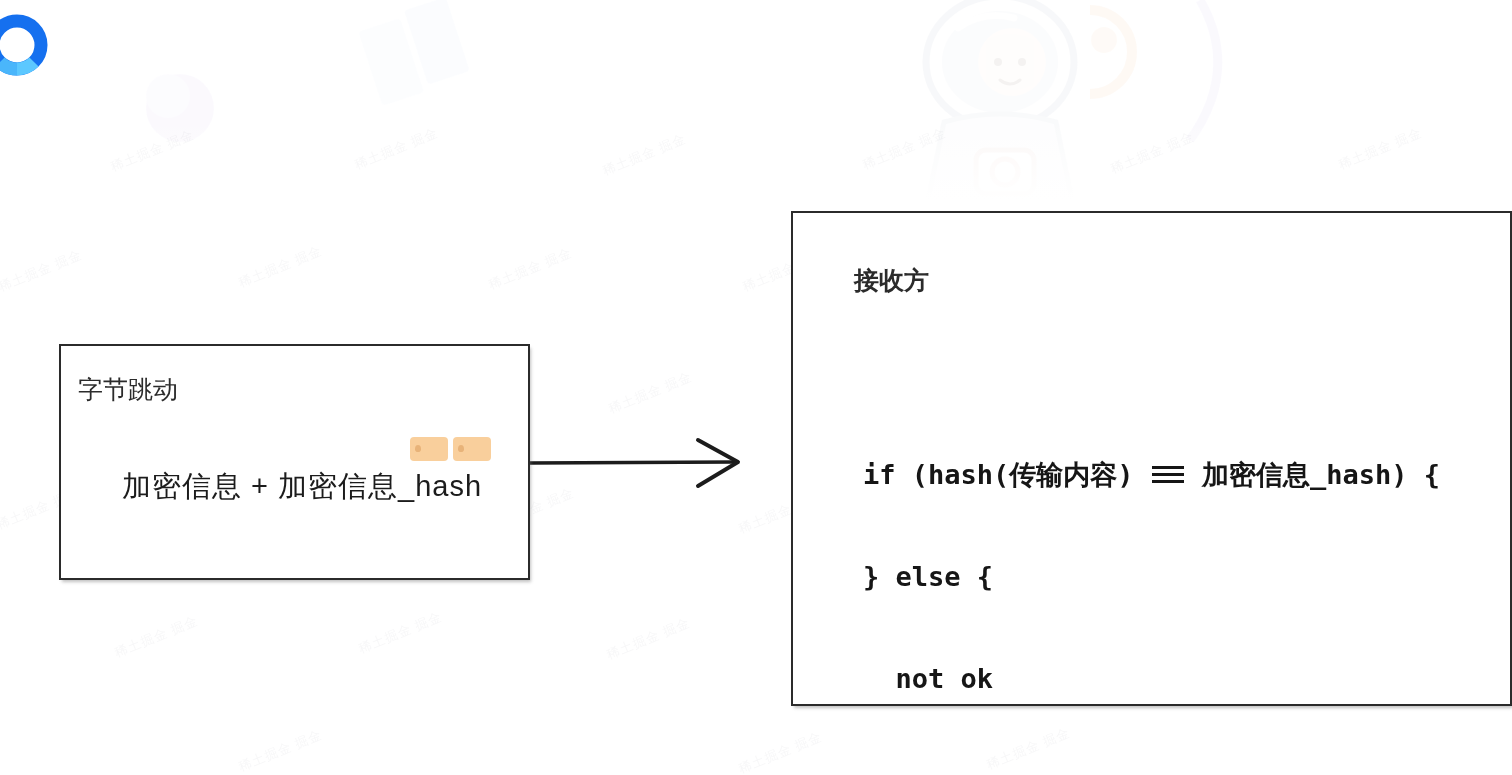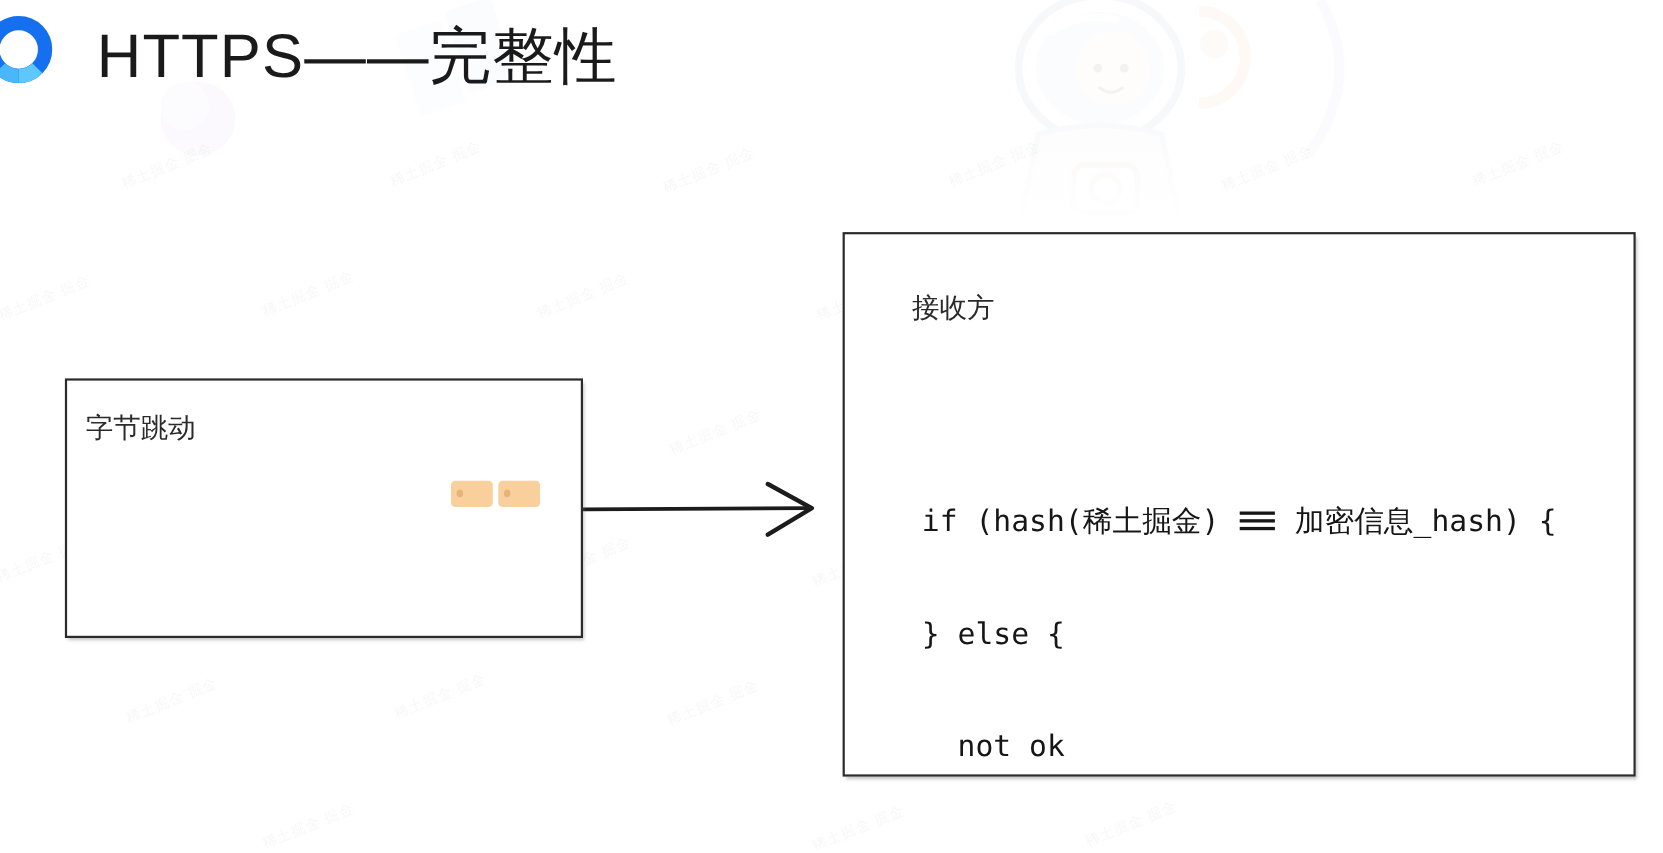--- a/index.html
+++ b/index.html
@@ -78,21 +78,21 @@
 
   
   .box {
     position: absolute;
     background: #ffffff;
     border: 2px solid #2b2b2b;
     box-shadow: 2px 3px 3px -1px rgba(120,120,120,0.45);
     z-index: 4;
   }
   #box-left  { left: 59px;  top: 344px; width: 467px; height: 232px; }
-  #box-right { left: 766px; top: 211px; width: 717px; height: 491px; }
+  #box-right { left: 791px; top: 211px; width: 717px; height: 491px; font-weight: bold; }
 
   .box-label {
     position: absolute;
     font-size: 25px;
     line-height: 34px;
     color: #2b2b2b;
     white-space: nowrap;
     font-family: "Liberation Sans", "DejaVu Sans", sans-serif;
   }
   #label-left  { left: 17px; top: 26px; }
@@ -279,42 +279,42 @@
 
   <div class="juejin-logo">
     <svg width="62" height="62" viewBox="0 0 62 62" xmlns="http://www.w3.org/2000/svg">
       <circle cx="31" cy="31" r="24" fill="none" stroke="#1570ef" stroke-width="13"></circle>
       <path d="M31 55 a24 24 0 0 0 17-7" stroke="#5cc8ff" stroke-width="13" fill="none" stroke-linecap="butt"></path>
       <path d="M14 48 a24 24 0 0 0 17 7" stroke="#4ab6fb" stroke-width="13" fill="none" stroke-linecap="butt"></path>
       <circle cx="31" cy="31" r="15" fill="#ffffff"></circle>
     </svg>
   </div>
 
-  <div class="slide-title">HTTPS——完整性</div>
 
 
   <div class="box" id="box-left">
     <div class="box-label" id="label-left">字节跳动</div>
     <div class="tag-group">
       <div class="tag"></div>
       <div class="tag"></div>
     </div>
+    <div class="box-content" id="content-left">加密信息 + 加密信息_hash</div>
   </div>
 
   <div class="arrow">
     <svg width="226" height="62" viewBox="0 0 226 62" xmlns="http://www.w3.org/2000/svg">
       <path d="M2 31 L206 30" stroke="#1c1c1c" stroke-width="3.5" fill="none" stroke-linecap="round"></path>
       <path d="M170 8 L210 30 L170 54" stroke="#1c1c1c" stroke-width="4" fill="none" stroke-linecap="round" stroke-linejoin="round"></path>
     </svg>
   </div>
 
   <div class="box" id="box-right">
     <div class="box-label" id="label-right">接收方</div>
     <div class="code">
-      <span class="ln"><span>if (hash(稀土掘金) </span><span class="eq3"><i></i><i></i><i></i></span><span> 加密信息_hash) {</span></span>
+      <span class="ln"><span>if (hash(传输内容) </span><span class="eq3"><i></i><i></i><i></i></span><span> 加密信息_hash) {</span></span>
       <span class="ln">} else {</span>
       <span class="ln">  not ok</span>
       
     </div>
   </div>
 
 
 </div>
 
 </body></html>

